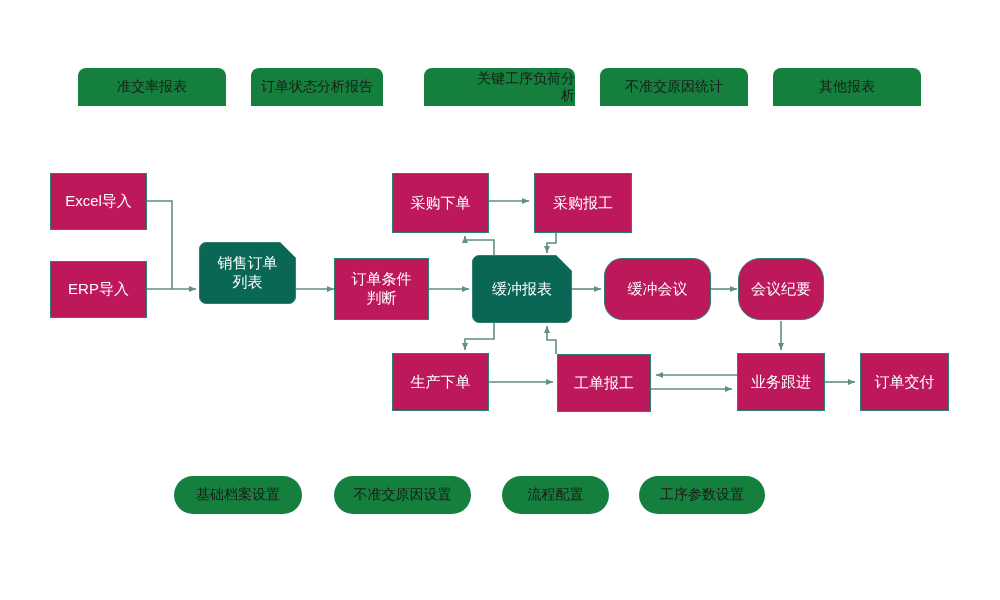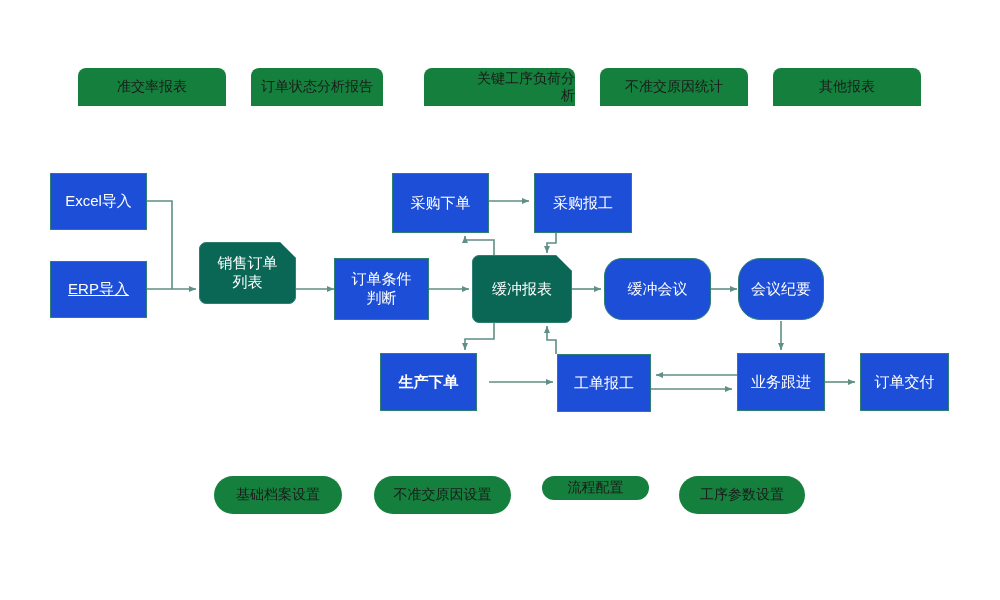--- a/index.html
+++ b/index.html
@@ -21,21 +21,21 @@
     box-sizing:border-box;
     display:flex;align-items:center;justify-content:center;
     text-align:center;
     line-height:1.25;
     white-space:pre-line;
     user-select:none;
   }
 
   
   .proc{
-    background:#1d4ed8;
+    background:#be185d;
     border:1px solid #2f7f70;
     color:#ffffff;
     font-size:15px;
     box-shadow:0 0 0 0 rgba(0,0,0,0);
   }
   
   .doc{
     border:none;
     background:transparent;
     padding:0;
@@ -52,21 +52,21 @@
 
   
   .pill{
     background:#15803d;
     color:#1a1a1a;
     font-size:14px;
     border:none;
     text-align:right;
   }
   .pill-top{border-radius:8px 8px 0 0;}
-  .pill-bottom{border-radius:19px;margin-left:40px;}
+  .pill-bottom{border-radius:19px;}
 </style>
 </head>
 <body>
 
 <div id="canvas">
 
   <svg id="wires" viewBox="0 0 1000 600" xmlns="http://www.w3.org/2000/svg">
     <defs>
       <marker id="ah" markerWidth="8" markerHeight="8" refX="7" refY="3" orient="auto" markerUnits="userSpaceOnUse">
         <path d="M0,0 L7,3 L0,6 z" fill="#5f8f85"></path>
@@ -121,21 +121,21 @@
     <span>不准交原因统计</span>
   </div>
   <div class="node pill pill-top" style="left:773px;top:68px;width:148px;height:38px;">
     <span>其他报表</span>
   </div>
 
   <div class="node proc" style="left:50px;top:173px;width:97px;height:57px;">
     <span>Excel导入</span>
   </div>
 
-  <div class="node proc" style="left:50px;top:261px;width:97px;height:57px;text-decoration:underline;">
+  <div class="node proc" style="left:50px;top:261px;width:97px;height:57px;">
     <span>ERP导入</span>
   </div>
 
   <div class="node doc" style="left:199px;top:242px;width:97px;height:62px;">
     <div class="docfill"></div>
     <span class="doclabel">销售订单
 列表</span>
   </div>
 
   <div class="node proc" style="left:334px;top:258px;width:95px;height:62px;">
@@ -157,21 +157,21 @@
   </div>
 
   <div class="node proc" style="left:392px;top:173px;width:97px;height:60px;">
     <span>采购下单</span>
   </div>
 
   <div class="node proc" style="left:534px;top:173px;width:98px;height:60px;">
     <span>采购报工</span>
   </div>
 
-  <div class="node proc" style="left:380px;top:353px;width:97px;height:58px;font-weight:bold;">
+  <div class="node proc" style="left:392px;top:353px;width:97px;height:58px;">
     <span>生产下单</span>
   </div>
 
   <div class="node proc" style="left:557px;top:354px;width:94px;height:58px;">
     <span>工单报工</span>
   </div>
 
   <div class="node proc" style="left:737px;top:353px;width:88px;height:58px;">
     <span>业务跟进</span>
   </div>
@@ -179,20 +179,20 @@
   <div class="node proc" style="left:860px;top:353px;width:89px;height:58px;">
     <span>订单交付</span>
   </div>
 
   <div class="node pill pill-bottom" style="left:174px;top:476px;width:128px;height:38px;">
     <span>基础档案设置</span>
   </div>
   <div class="node pill pill-bottom" style="left:334px;top:476px;width:137px;height:38px;">
     <span>不准交原因设置</span>
   </div>
-  <div class="node pill pill-bottom" style="left:502px;top:476px;width:107px;height:24px;">
+  <div class="node pill pill-bottom" style="left:502px;top:476px;width:107px;height:38px;">
     <span>流程配置</span>
   </div>
   <div class="node pill pill-bottom" style="left:639px;top:476px;width:126px;height:38px;">
     <span>工序参数设置</span>
   </div>
 
 </div>
 
 </body></html>

